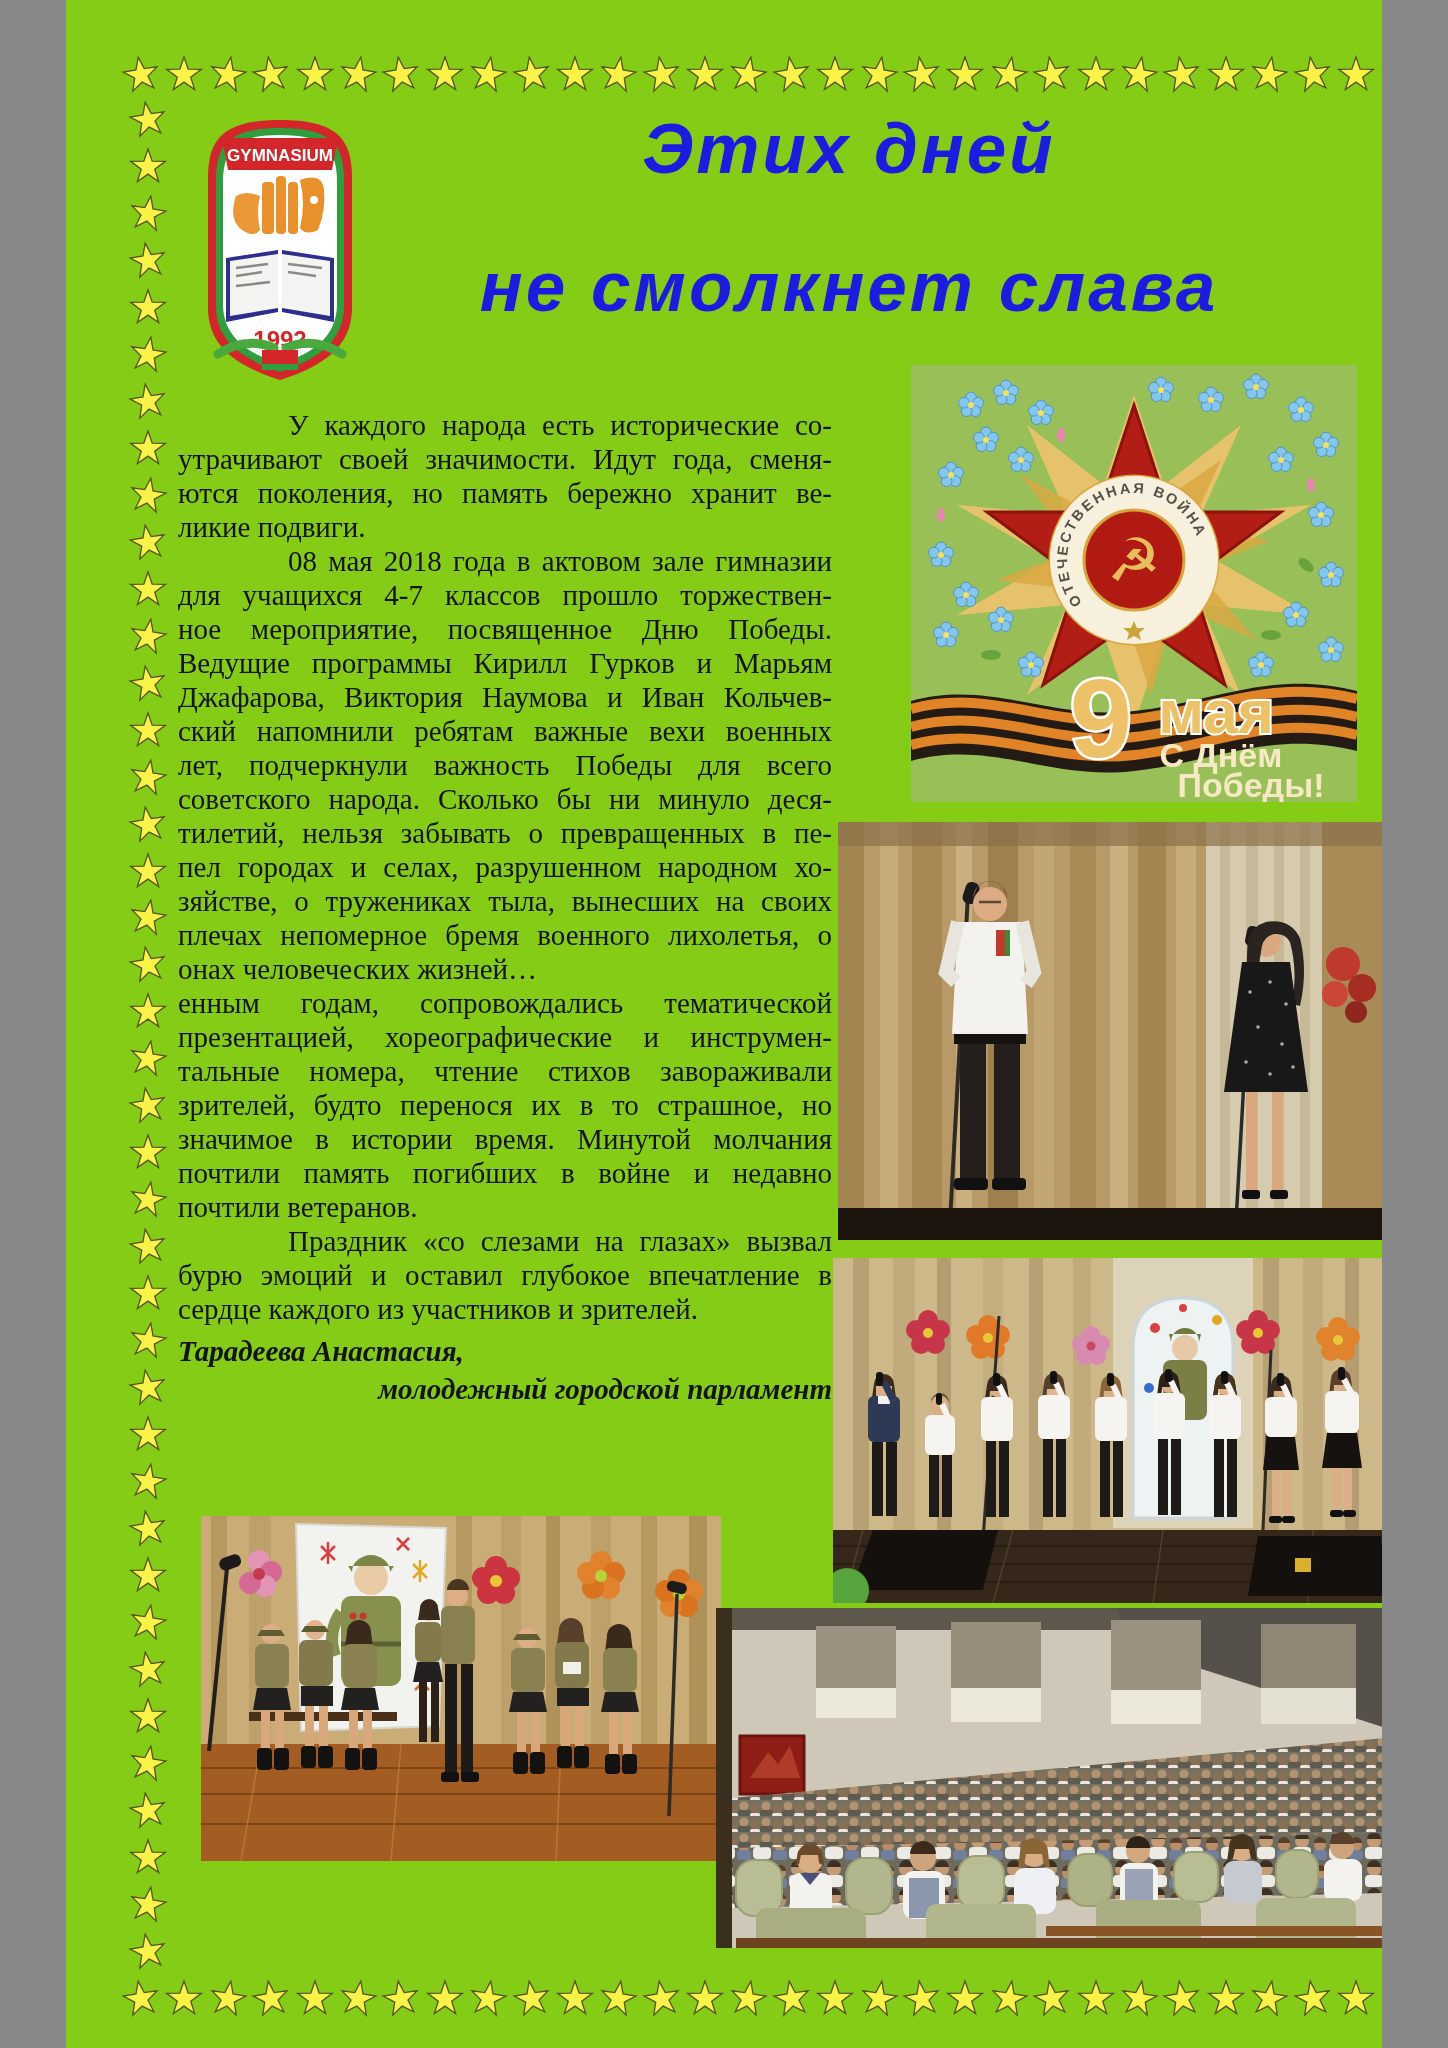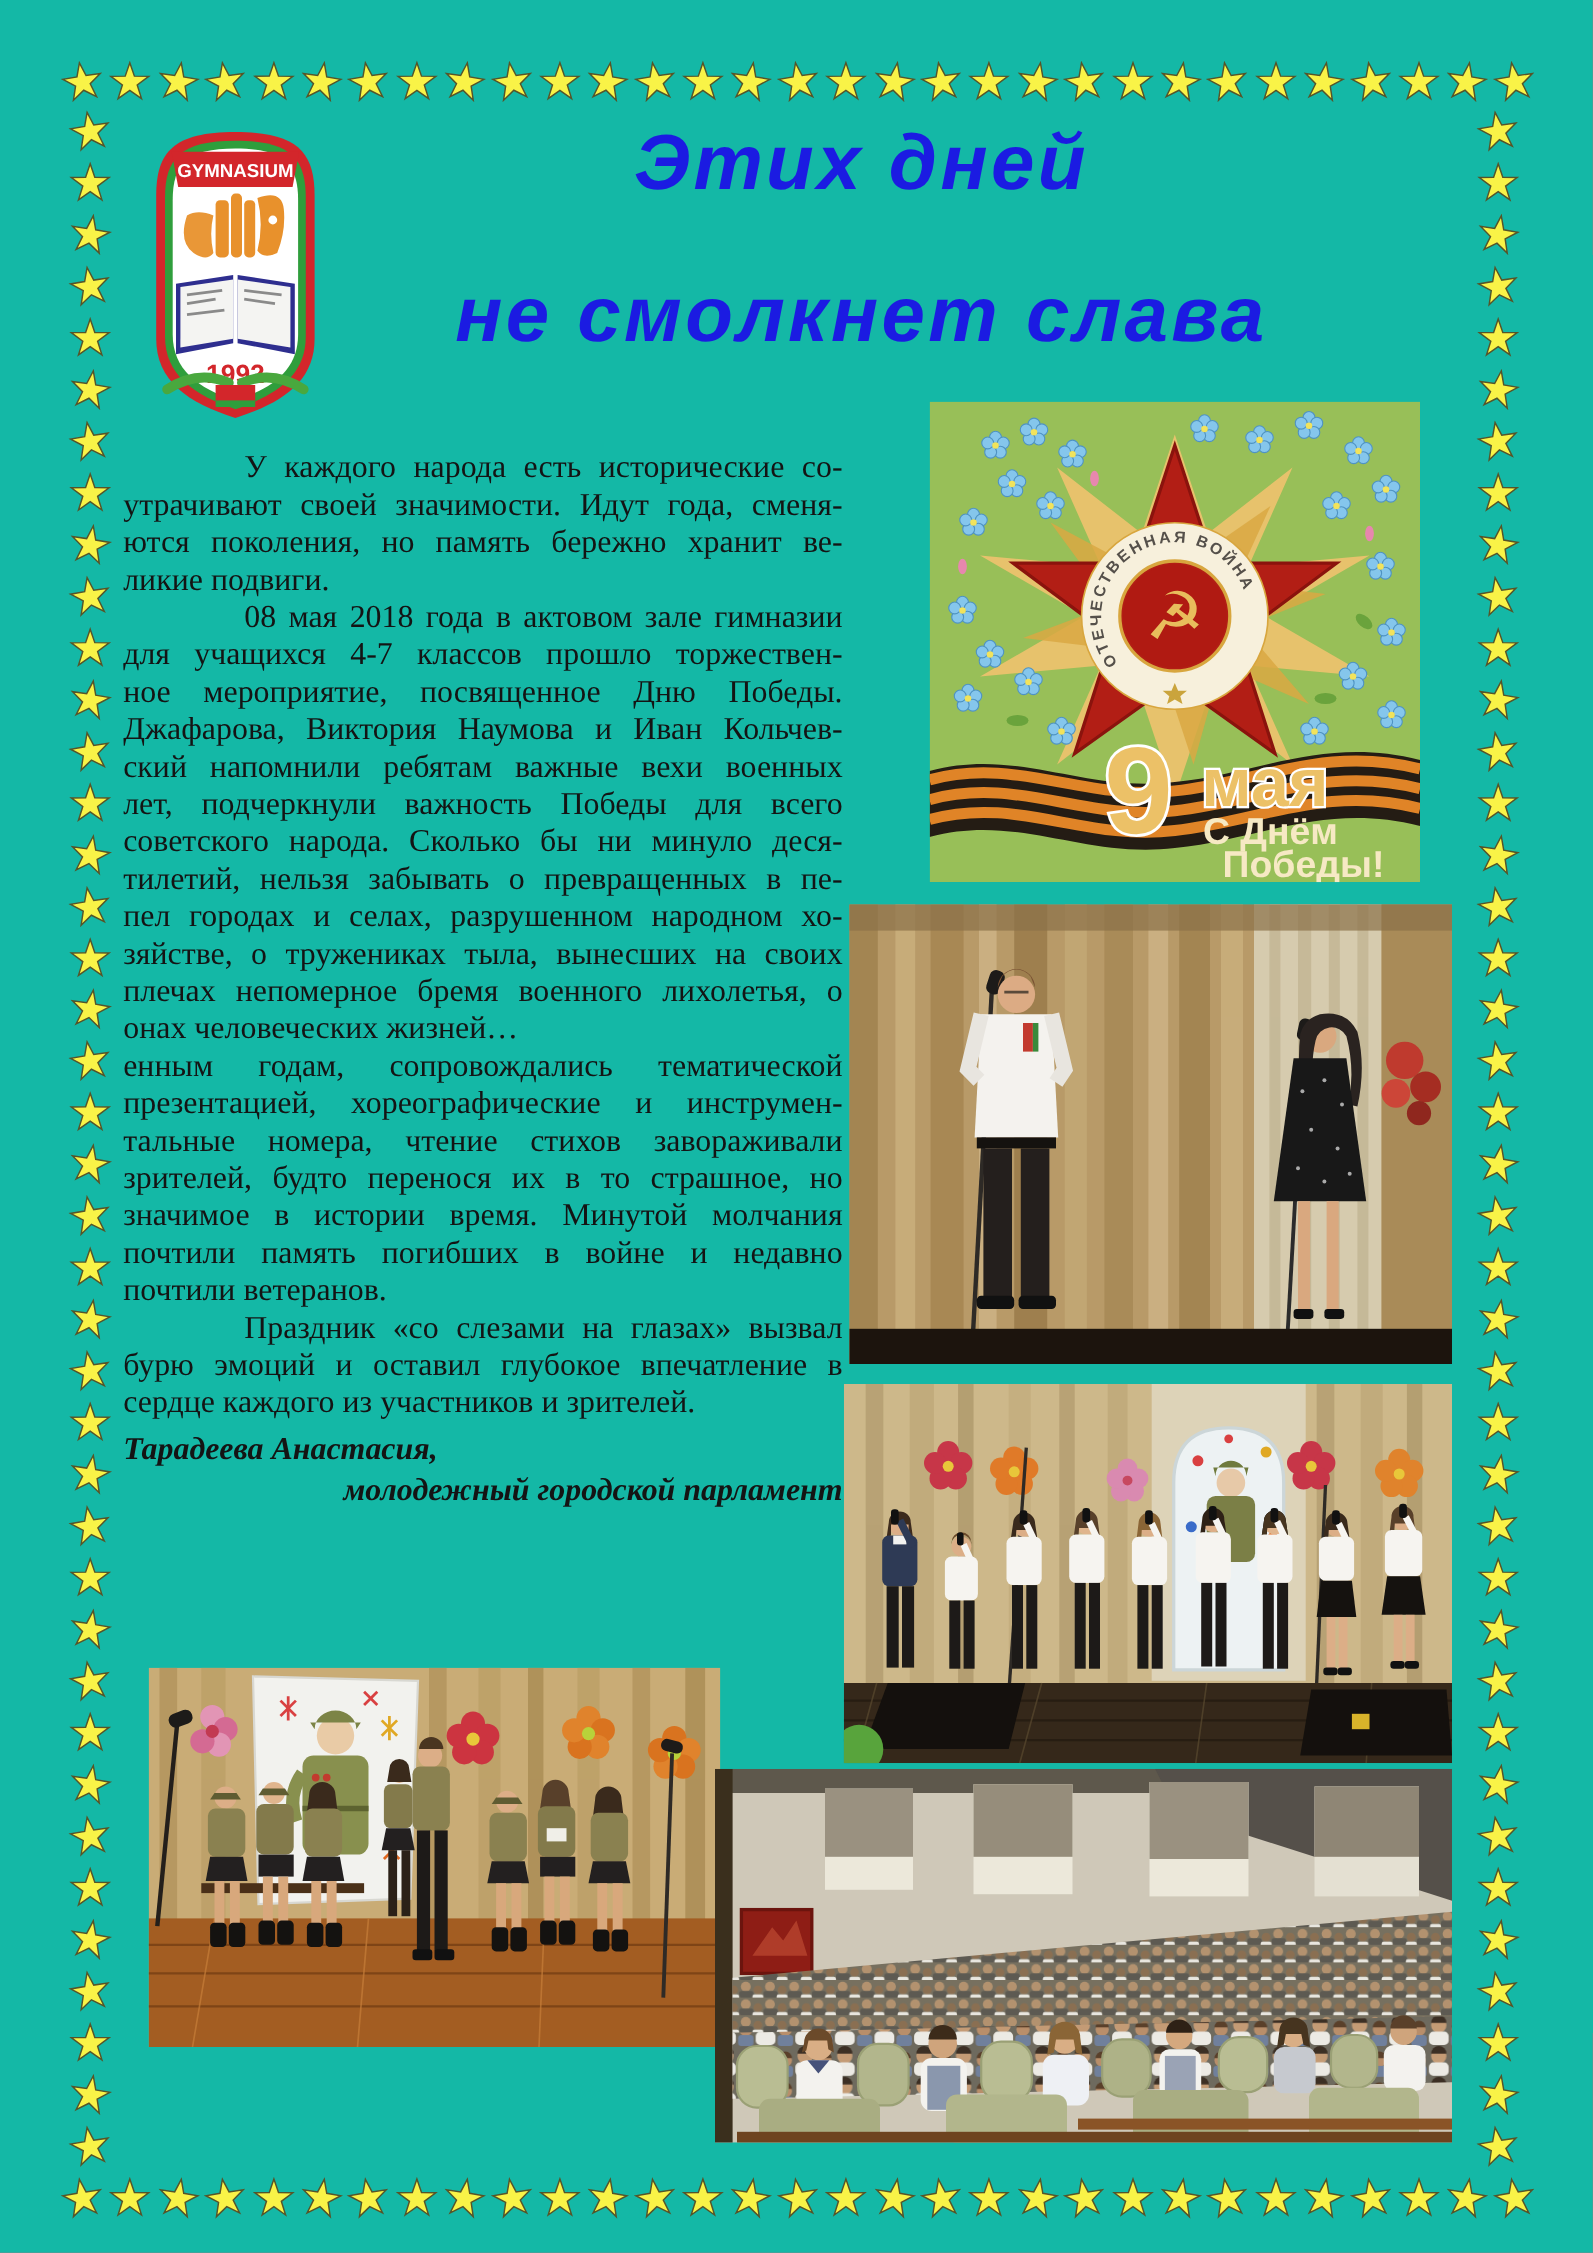--- a/index.html
+++ b/index.html
@@ -1,16 +1,16 @@
 <!DOCTYPE html>
 <html><head>
 <meta charset="utf-8">
 <style>
   html,body{margin:0;padding:0;background:#888;}
-  .page{position:relative;width:1448px;height:2048px;background:#14b8a6;margin:0 auto;overflow:hidden;
+  .page{position:relative;width:1316px;height:2048px;background:#84cc16;margin:0 auto;overflow:hidden;
         font-family:"Liberation Serif",serif;}
   
   .star-row{position:absolute;display:flex;justify-content:space-between;align-items:center;}
   #border-top{left:56px;top:54px;width:1340px;height:42px;}
   #border-bottom{left:56px;top:1978px;width:1340px;height:42px;}
   .star-col{position:absolute;display:flex;flex-direction:column;justify-content:space-between;align-items:center;}
   #border-left{left:62px;top:100px;width:40px;height:1872px;}
   #border-right{left:1342px;top:100px;width:40px;height:1872px;}
   .star-icon{width:38px;height:40px;flex:0 0 auto;}
   
@@ -524,20 +524,21 @@
 
   <div class="article">
     <div id="paras">
         <div class="line first">У каждого народа есть исторические со-</div>
         <div class="line">утрачивают своей значимости. Идут года, сменя-</div>
         <div class="line">ются поколения, но память бережно хранит ве-</div>
         <div class="line last">ликие подвиги.</div>
         <div class="line first">08 мая 2018 года в актовом зале гимназии</div>
         <div class="line">для учащихся 4-7 классов прошло торжествен-</div>
         <div class="line">ное мероприятие, посвященное Дню Победы.</div>
+        <div class="line">Ведущие программы Кирилл Гурков и Марьям</div>
         <div class="line">Джафарова, Виктория Наумова и Иван Кольчев-</div>
         <div class="line">ский напомнили ребятам важные вехи военных</div>
         <div class="line">лет, подчеркнули важность Победы для всего</div>
         <div class="line">советского народа. Сколько бы ни минуло деся-</div>
         <div class="line">тилетий, нельзя забывать о превращенных в пе-</div>
         <div class="line">пел городах и селах, разрушенном народном хо-</div>
         <div class="line">зяйстве, о тружениках тыла, вынесших на своих</div>
         <div class="line">плечах непомерное бремя военного лихолетья, о</div>
         <div class="line last">онах человеческих жизней…</div>
         <div class="line">енным годам, сопровождались тематической</div>

